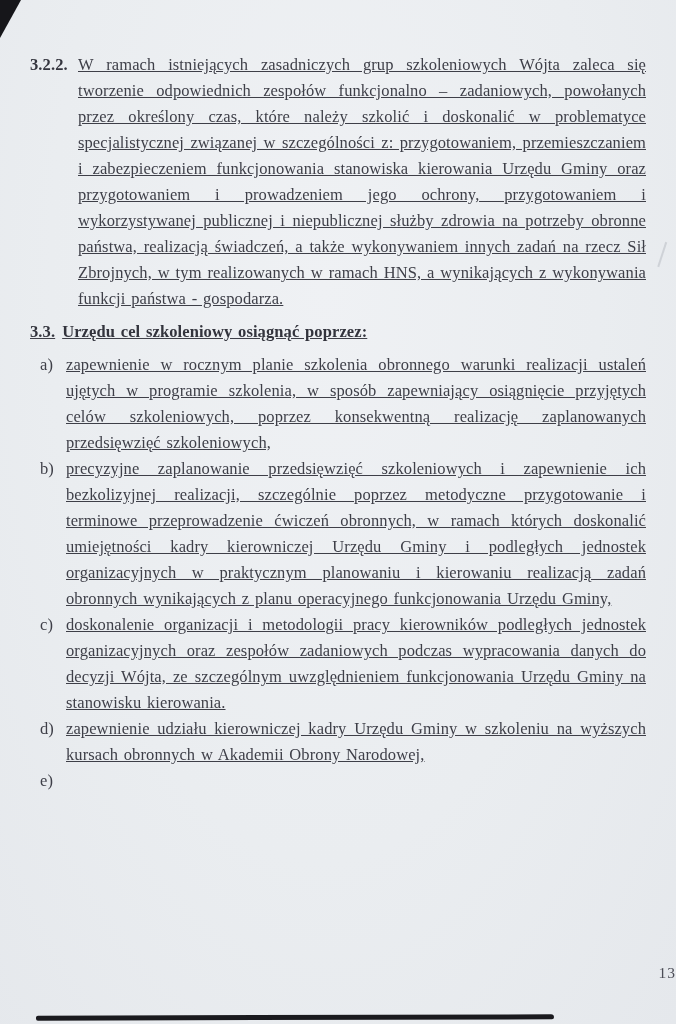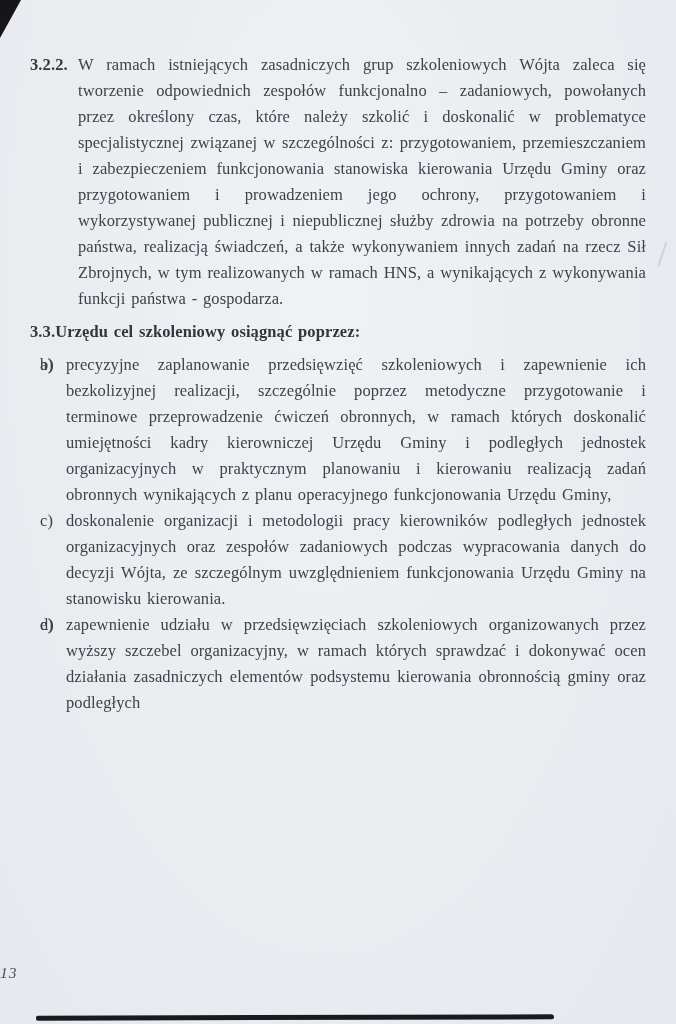--- a/index.html
+++ b/index.html
@@ -48,20 +48,21 @@
 
   .page-content {
     position: absolute;
     left: 30px;
     top: 52px;
     width: 616px;
     font-size: 16.5px;
     line-height: 26px;
     letter-spacing: 0.1px;
     word-spacing: 1.5px;
+    text-decoration: underline;
   }
 
   .num-para {
     position: relative;
     padding-left: 48px;
     text-align: justify;
     margin: 0 0 5px 0;
   }
   .num-para .plabel {
     position: absolute;
@@ -70,44 +71,43 @@
     font-weight: bold;
     color: #34353e;
   }
 
   .section-heading {
     margin: 7px 0 7px 0;
     font-weight: bold;
     color: #33343d;
     text-align: left;
   }
-  .section-heading .hlabel { }
+  .section-heading .hlabel { margin-right: 7px; }
 
   .list-item {
     position: relative;
     padding-left: 36px;
     text-align: justify;
     margin: 0;
   }
   .list-item .ilabel {
     position: absolute;
     left: 10px;
     top: 0;
   }
 
   .page-number {
     position: absolute;
     top: 964px;
     left: 0;
     width: 100%;
-    text-align: left;
+    text-align: right;
     font-size: 15.5px;
     color: #4b4c56;
     letter-spacing: 1px;
-    font-style: italic;
   }
 </style>
 </head>
 <body>
 
 <div class="corner-artifact"></div>
 <div class="edge-smudge"></div>
 
 <div class="page-content">
 
@@ -116,38 +116,39 @@
     <span>W ramach istniejących zasadniczych grup szkoleniowych Wójta zaleca się tworzenie odpowiednich zespołów funkcjonalno – zadaniowych, powołanych przez określony czas, które należy szkolić i doskonalić w problematyce specjalistycznej związanej w szczególności z: przygotowaniem, przemieszczaniem i zabezpieczeniem funkcjonowania stanowiska kierowania Urzędu Gminy oraz przygotowaniem i prowadzeniem jego ochrony, przygotowaniem i wykorzystywanej publicznej i niepublicznej służby zdrowia na potrzeby obronne państwa, realizacją świadczeń, a także wykonywaniem innych zadań na rzecz Sił Zbrojnych, w tym realizowanych w ramach HNS, a wynikających z wykonywania funkcji państwa - gospodarza.</span>
   </p>
 
 
   <p class="section-heading">
     <span class="hlabel">3.3.</span><span>Urzędu cel szkoleniowy osiągnąć poprzez:</span>
   </p>
 
   <p class="list-item">
     <span class="ilabel">a)</span>
+    <span>zapewnienie w rocznym planie szkolenia obronnego warunki realizacji ustaleń ujętych w programie szkolenia, w sposób zapewniający osiągnięcie przyjętych celów szkoleniowych, poprzez konsekwentną realizację zaplanowanych przedsięwzięć szkoleniowych,</span>
   </p>
 
   <p class="list-item">
     <span class="ilabel">b)</span>
     <span>precyzyjne zaplanowanie przedsięwzięć szkoleniowych i zapewnienie ich bezkolizyjnej realizacji, szczególnie poprzez metodyczne przygotowanie i terminowe przeprowadzenie ćwiczeń obronnych, w ramach których doskonalić umiejętności kadry kierowniczej Urzędu Gminy i podległych jednostek organizacyjnych w praktycznym planowaniu i kierowaniu realizacją zadań obronnych wynikających z planu operacyjnego funkcjonowania Urzędu Gminy,</span>
   </p>
 
   <p class="list-item">
     <span class="ilabel">c)</span>
     <span>doskonalenie organizacji i metodologii pracy kierowników podległych jednostek organizacyjnych oraz zespołów zadaniowych podczas wypracowania danych do decyzji Wójta, ze szczególnym uwzględnieniem funkcjonowania Urzędu Gminy na stanowisku kierowania.</span>
   </p>
 
   <p class="list-item">
     <span class="ilabel">d)</span>
+    <span>zapewnienie udziału kierowniczej kadry Urzędu Gminy w szkoleniu na wyższych kursach obronnych w Akademii Obrony Narodowej,</span>
   </p>
 
   <p class="list-item">
     <span class="ilabel">e)</span>
-    <span>zapewnienie udziału w przedsięwzięciach szkoleniowych organizowanych przez wyższy szczebel organizacyjny, w ramach których sprawdzać i dokonywać ocen działania zasadniczych elementów podsystemu kierowania obronnością gminy oraz podległych</span>
   </p>
 
 </div>
 
 <div class="page-number">13</div>
 
 <div class="bottom-artifact"></div>
 
 </body></html>

